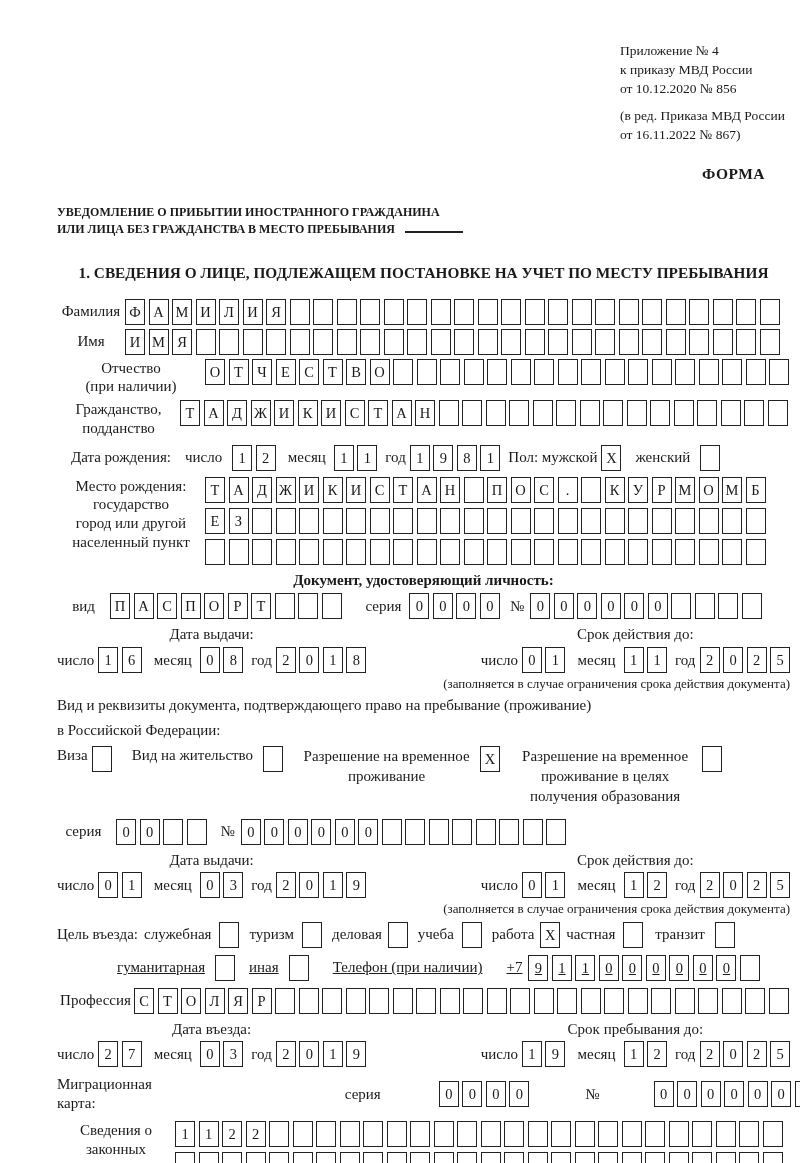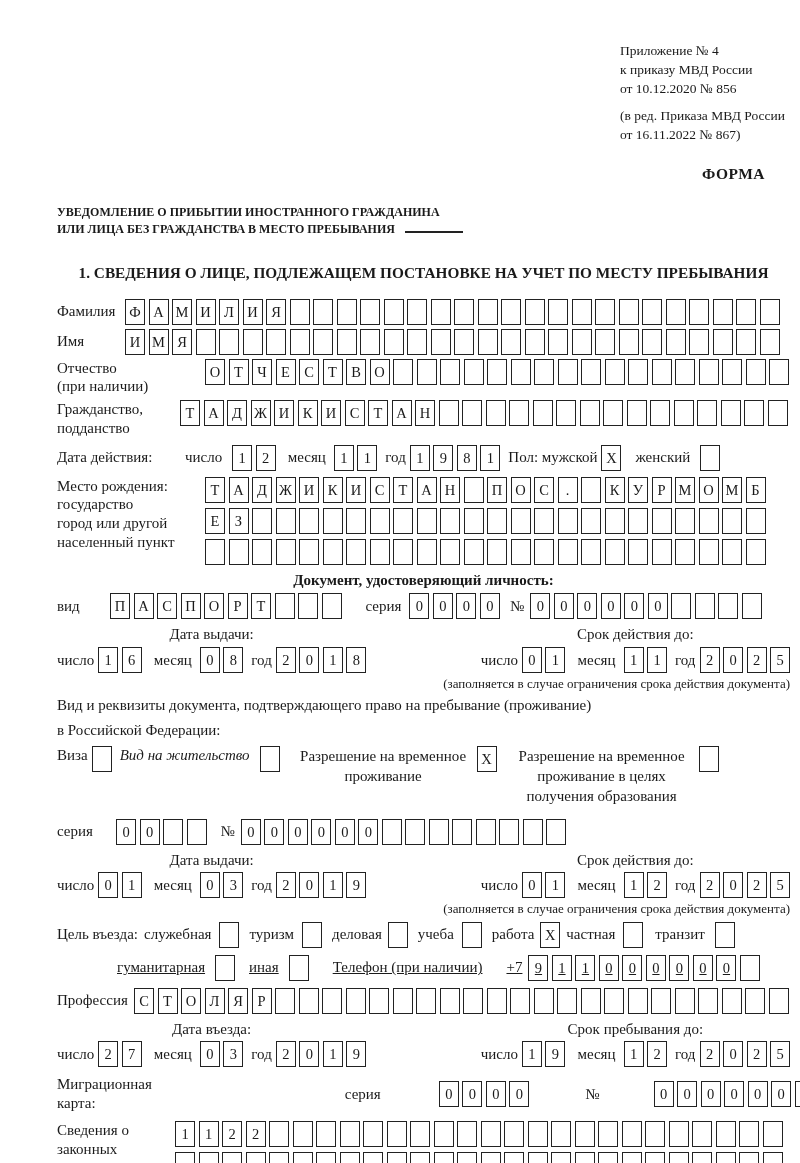--- a/index.html
+++ b/index.html
@@ -25,27 +25,27 @@
   .cells { display:flex; gap:3.5px; flex-wrap:nowrap; }
   .cell {
     flex:0 0 auto; width:20px; height:26px;
     border:1.5px solid #222; background:#fff;
     display:flex; align-items:center; justify-content:center;
     font-size:14.5px; font-family:"Liberation Serif", serif;
   }
 
   .row { display:flex; align-items:center; margin-bottom:4px; }
   .row.top { align-items:flex-start; }
-  .lbl { flex:0 0 auto; }
+  .lbl { flex:0 0 auto;text-align:center; }
   .lw68 { width:68px; } .lw148 { width:148px; } .lw123 { width:123px; }
   .lw53 { width:53px; } .lw77 { width:77px; } .lw118 { width:118px; } .lw128 { width:128px; }
   .cellcol { display:flex; flex-direction:column; gap:5px; }
 
   .ml4{margin-left:4px;} .ml6{margin-left:6px;} .ml8{margin-left:8px;} .ml10{margin-left:10px;}
-  .ml12{margin-left:12px;} .ml14{margin-left:14px;} .ml16{margin-left:16px;} .ml20{margin-left:8px;font-style:italic;}
+  .ml12{margin-left:12px;} .ml14{margin-left:14px;} .ml16{margin-left:16px;} .ml20{margin-left:20px;}
   .ml24{margin-left:24px;} .mr6{margin-right:6px;}
 
   .dochead { text-align:center; font-weight:bold; margin:6px 0 4px; }
 
   .dateblock { margin:6px 0 4px; }
   .datepair { display:flex; justify-content:space-between; }
   .datecol { display:inline-block; }
   .datehead { text-align:center; margin-bottom:3px; }
   .daterow { display:flex; align-items:center; }
   .note-right { text-align:right; font-size:13px; margin-top:3px; }
@@ -211,21 +211,21 @@
         <span class="cell"></span>
         <span class="cell"></span>
         <span class="cell"></span>
         <span class="cell"></span>
         <span class="cell"></span>
         <span class="cell"></span>
       </div>
   </div>
 
   <div class="row" style="margin-top:7px;">
-    <span class="lbl lw128">Дата действия:</span>
+    <span class="lbl lw128">Дата рождения:</span>
     <span>число</span>
     <span class="cells ml10">
         <span class="cell">1</span>
         <span class="cell">2</span>
       </span>
     <span class="ml12">месяц</span>
     <span class="cells ml8">
         <span class="cell">1</span>
         <span class="cell">1</span>
       </span>

